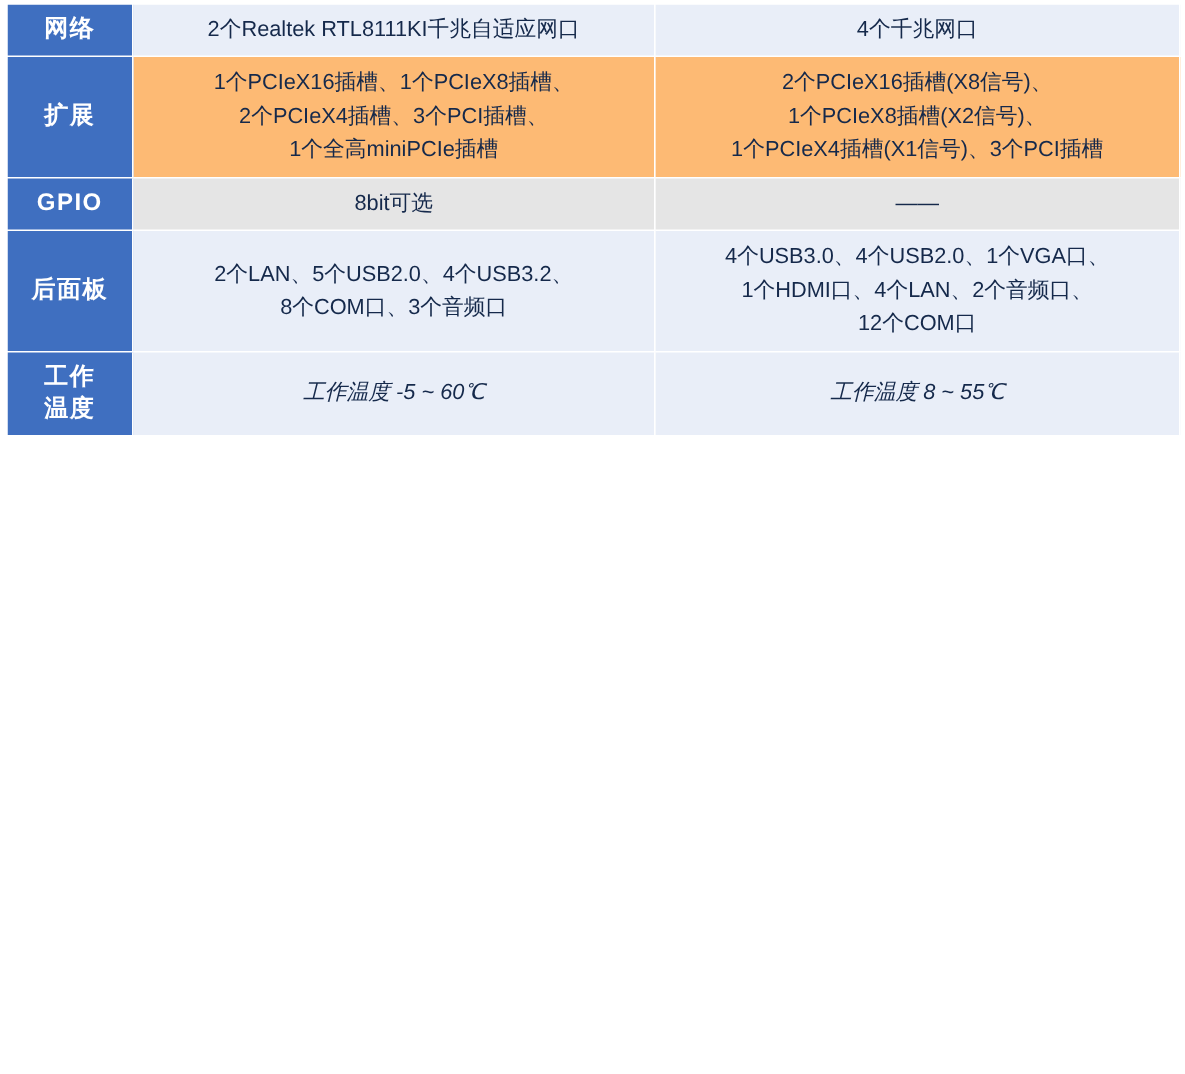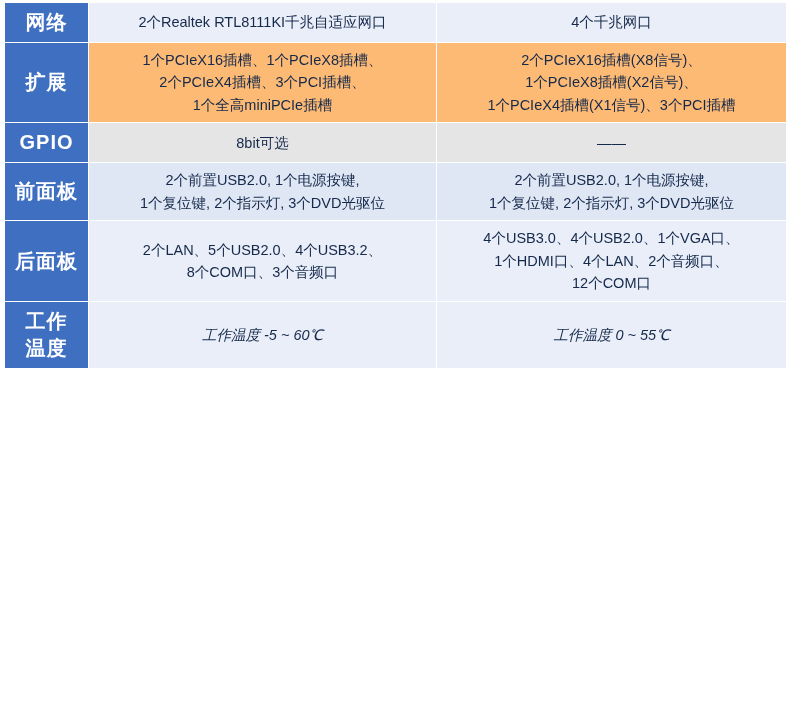--- a/index.html
+++ b/index.html
@@ -29,21 +29,21 @@
     vertical-align: middle;
     text-align: center;
     padding: 6px 20px;
     line-height: 1.55;
     font-size: 14.5px;
     box-sizing: border-box;
   }
   td.label {
     background: #3f6fc0;
     color: #ffffff;
-    font-size: 20px;
+    font-size: 16px;
     font-weight: bold;
     letter-spacing: 1px;
     padding: 6px 4px;
     line-height: 1.35;
   }
   td.cell {
     background: #e8eef8;
     color: #15294b;
   }
   .row-net td.cell { background: #e9eef8; }
@@ -103,33 +103,20 @@
         <span class="label-line">GPIO</span>
       </td>
       <td class="cell">
         <span class="line">8bit可选</span>
       </td>
       <td class="cell">
         <span class="line dash">——</span>
       </td>
     </tr>
 
-    <tr class="row-front">
-      <td class="label">
-        <span class="label-line">前面板</span>
-      </td>
-      <td class="cell">
-        <span class="line">2个前置USB2.0, 1个电源按键,</span>
-        <span class="line">1个复位键, 2个指示灯, 3个DVD光驱位</span>
-      </td>
-      <td class="cell">
-        <span class="line">2个前置USB2.0, 1个电源按键,</span>
-        <span class="line">1个复位键, 2个指示灯, 3个DVD光驱位</span>
-      </td>
-    </tr>
 
     <tr class="row-back">
       <td class="label">
         <span class="label-line">后面板</span>
       </td>
       <td class="cell">
         <span class="line">2个LAN、5个USB2.0、4个USB3.2、</span>
         <span class="line">8个COM口、3个音频口</span>
       </td>
       <td class="cell">
@@ -144,17 +131,17 @@
 
     <tr class="row-temp">
       <td class="label">
         <span class="label-line">工作</span>
         <span class="label-line">温度</span>
       </td>
       <td class="cell">
         <span class="line">工作温度 -5 ~ 60℃</span>
       </td>
       <td class="cell">
-        <span class="line">工作温度 0 ~ 55℃</span>
+        <span class="line">工作温度 8 ~ 55℃</span>
       </td>
     </tr>
   </tbody>
 </table>
 
 </body></html>

